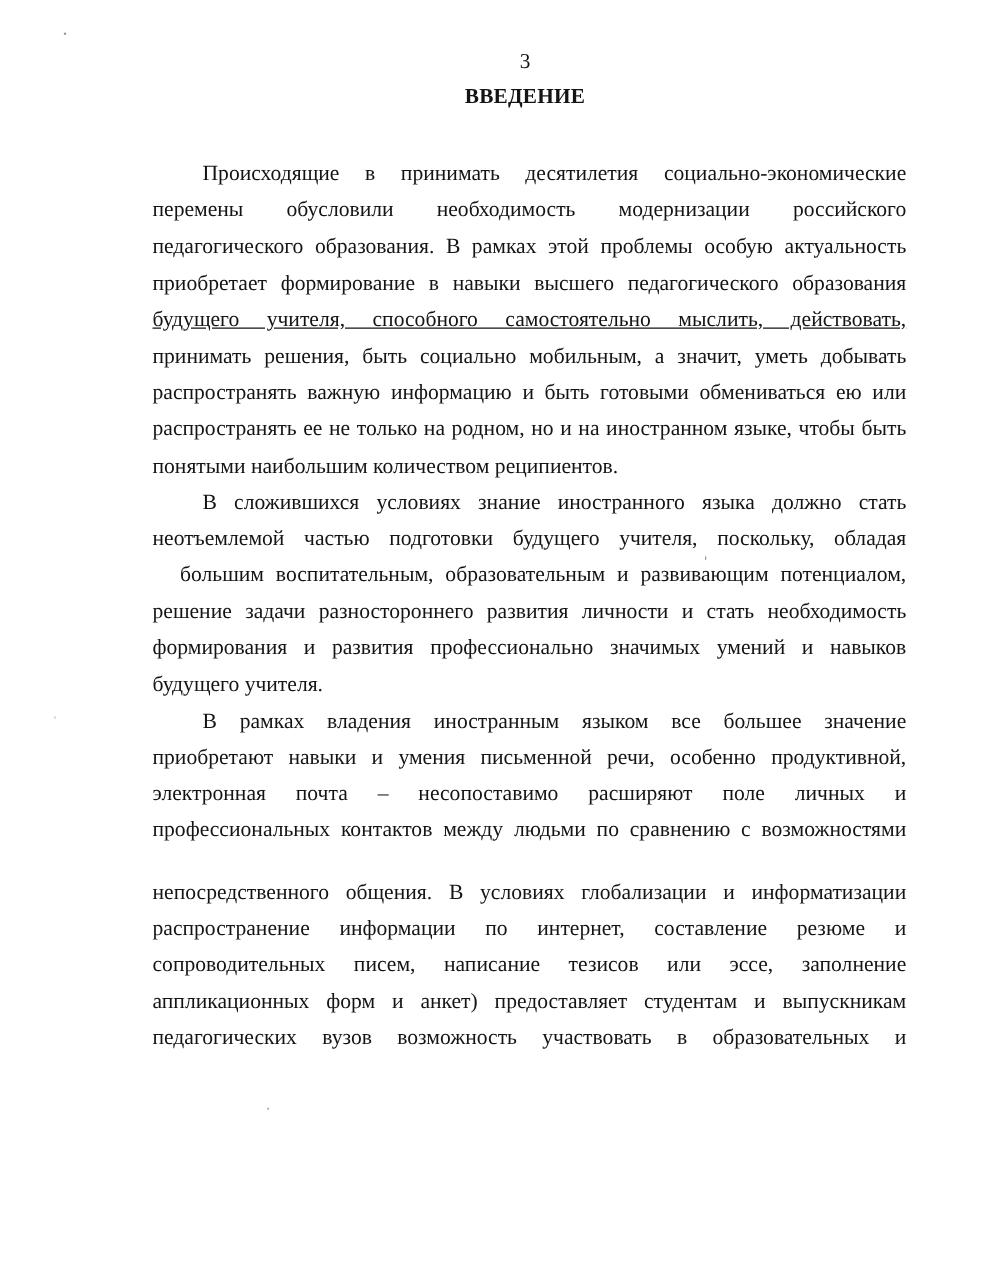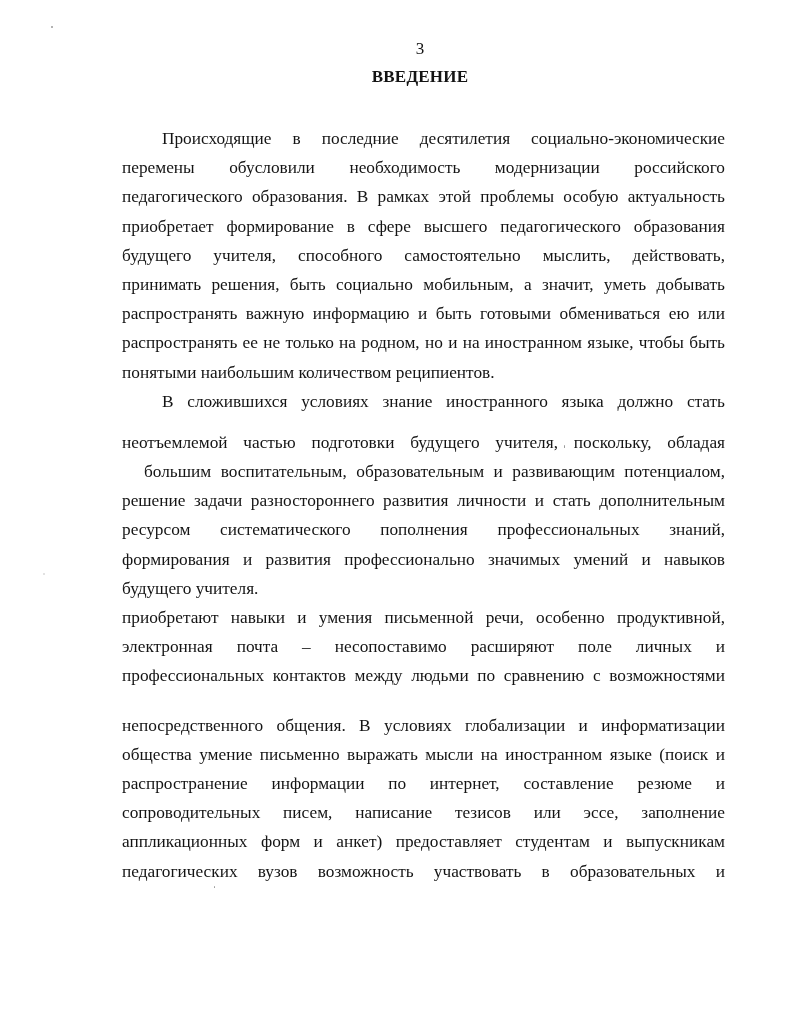--- a/index.html
+++ b/index.html
@@ -86,47 +86,46 @@
   <span class="speck" style="left:564px; top:445px; width:1px; height:3px;"></span>
   <span class="speck" style="left:214px; top:886px; width:1px; height:2px;"></span>
 
   <div class="page-number">3</div>
 
   <h1 class="page-title">ВВЕДЕНИЕ</h1>
 
   <div class="body-text">
 
     <p class="paragraph">
-      <span class="line indent" style="text-align-last: justify; white-space: normal;">Происходящие в последние десятилетия социально-экономические</span>
+      <span class="line indent" style="text-align-last: justify; white-space: normal;">Происходящие в принимать десятилетия социально-экономические</span>
       <span class="line" style="text-align-last: justify; white-space: normal;">перемены обусловили необходимость модернизации российского</span>
       <span class="line" style="text-align-last: justify; white-space: normal;">педагогического образования. В рамках этой проблемы особую актуальность</span>
-      <span class="line" style="text-align-last: justify; white-space: normal;">приобретает формирование в сфере высшего педагогического образования</span>
-      <span class="line" style="text-align-last: justify; white-space: normal;">будущего учителя, способного самостоятельно мыслить, действовать,</span>
+      <span class="line" style="text-align-last: justify; white-space: normal;">приобретает формирование в навыки высшего педагогического образования</span>
+      <span class="line" style="text-align-last: justify; white-space: normal; text-decoration: underline;">будущего учителя, способного самостоятельно мыслить, действовать,</span>
       <span class="line" style="text-align-last: justify; white-space: normal;">принимать решения, быть социально мобильным, а значит, уметь добывать</span>
       <span class="line" style="text-align-last: justify; white-space: normal;">распространять важную информацию и быть готовыми обмениваться ею или</span>
       <span class="line" style="text-align-last: justify; white-space: normal;">распространять ее не только на родном, но и на иностранном языке, чтобы быть</span>
       <span class="line last">понятыми наибольшим количеством реципиентов.</span>
     </p>
 
     <p class="paragraph">
       <span class="line indent" style="text-align-last: justify; white-space: normal;">В сложившихся условиях знание иностранного языка должно стать</span>
-      <span class="line" style="text-align-last: justify; white-space: normal; margin-top: 12px;">неотъемлемой частью подготовки будущего учителя, поскольку, обладая</span>
+      <span class="line" style="text-align-last: justify; white-space: normal;">неотъемлемой частью подготовки будущего учителя, поскольку, обладая</span>
       <span class="line" style="text-align-last: justify; white-space: normal; margin-left: 22px;">большим воспитательным, образовательным и развивающим потенциалом,</span>
-      <span class="line" style="text-align-last: justify; white-space: normal;">решение задачи разностороннего развития личности и стать дополнительным</span>
-      <span class="line" style="text-align-last: justify; white-space: normal;">ресурсом систематического пополнения профессиональных знаний,</span>
+      <span class="line" style="text-align-last: justify; white-space: normal;">решение задачи разностороннего развития личности и стать необходимость</span>
       <span class="line" style="text-align-last: justify; white-space: normal;">формирования и развития профессионально значимых умений и навыков</span>
       <span class="line last">будущего учителя.</span>
     </p>
 
     <p class="paragraph">
+      <span class="line indent" style="text-align-last: justify; white-space: normal;">В рамках владения иностранным языком все большее значение</span>
       <span class="line" style="text-align-last: justify; white-space: normal;">приобретают навыки и умения письменной речи, особенно продуктивной,</span>
       <span class="line" style="text-align-last: justify; white-space: normal;">электронная почта – несопоставимо расширяют поле личных и</span>
       <span class="line" style="text-align-last: justify; white-space: normal;">профессиональных контактов между людьми по сравнению с возможностями</span>
       <span class="line" style="text-align-last: justify; white-space: normal; margin-top: 20px;">непосредственного общения. В условиях глобализации и информатизации</span>
-      <span class="line" style="text-align-last: justify; white-space: normal;">общества умение письменно выражать мысли на иностранном языке (поиск и</span>
       <span class="line" style="text-align-last: justify; white-space: normal;">распространение информации по интернет, составление резюме и</span>
       <span class="line" style="text-align-last: justify; white-space: normal;">сопроводительных писем, написание тезисов или эссе, заполнение</span>
       <span class="line" style="text-align-last: justify; white-space: normal;">аппликационных форм и анкет) предоставляет студентам и выпускникам</span>
       <span class="line" style="text-align-last: justify; white-space: normal;">педагогических вузов возможность участвовать в образовательных и</span>
     </p>
 
   </div>
 </div>
 
 </body></html>

